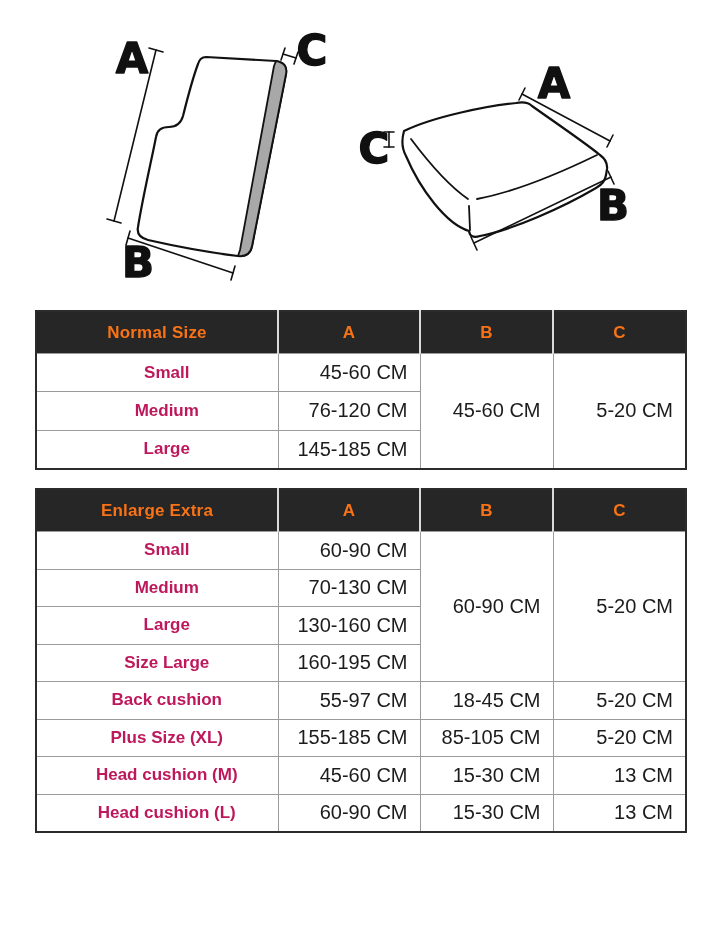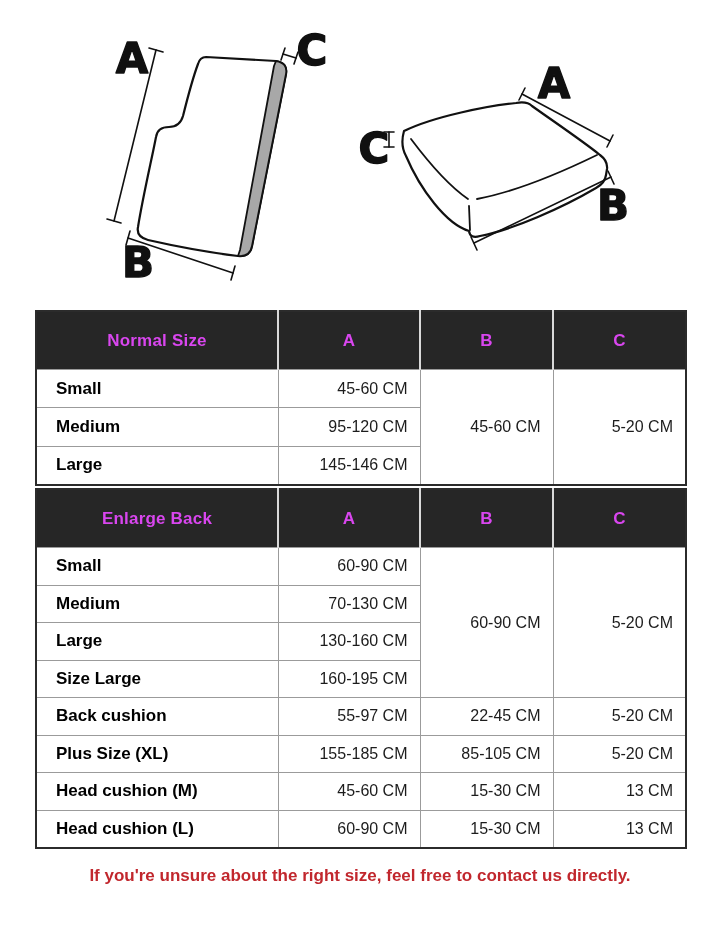--- a/index.html
+++ b/index.html
@@ -8,29 +8,29 @@
 
   svg.diagram{position:absolute;left:0;top:0;}
   .sketch-letter{font-family:"DejaVu Sans",sans-serif;font-weight:bold;font-size:42px;fill:#101010;
                  paint-order:stroke;stroke:#101010;stroke-width:1.4px;}
 
   table.size-table{position:absolute;left:35px;width:650px;border-collapse:collapse;table-layout:fixed;
                    border:2px solid #2b2b2b;}
   #normal-table{top:310px;}
   #enlarge-table{top:488px;}
 
-  .size-table th{background:#262626;color:#d946ef;font-size:17px;font-weight:bold;height:41px;
-                 padding:8px;border-left:2px solid #d9d9d9;letter-spacing:.2px;}
+  .size-table th{background:#262626;color:#f97316;font-size:17px;font-weight:bold;height:41px;
+                 padding:0;border-left:2px solid #d9d9d9;letter-spacing:.2px;}
   .size-table th:first-child{border-left:none;}
 
-  .size-table td{border:1px solid #9b9b9b;font-size:16px;color:#1c1c1c;background:#fff;padding:0;}
+  .size-table td{border:1px solid #9b9b9b;font-size:20px;color:#1c1c1c;background:#fff;padding:0;}
   #normal-table td{height:37.3px;}
   #enlarge-table td{height:36.5px;}
 
-  .size-table td.lbl{font-weight:bold;font-size:17px;text-align:left;padding-left:19px;color:#000000;}
+  .size-table td.lbl{font-weight:bold;font-size:17px;text-align:center;padding-left:19px;color:#be185d;}
   .size-table td.val{text-align:right;padding-right:12px;}
   .size-table td.merged{text-align:right;padding-right:12px;}
 
   .footer-note{position:absolute;left:0;top:866px;width:720px;text-align:center;
                font-size:17px;font-weight:bold;color:#c1272d;}
 </style>
 </head>
 <body>
 
 <div class="stage">
@@ -115,39 +115,39 @@
     </thead>
     <tbody>
       <tr>
         <td class="lbl">Small</td>
         <td class="val">45-60 CM</td>
         <td class="merged" rowspan="3">45-60 CM</td>
         <td class="merged" rowspan="3">5-20 CM</td>
       </tr>
       <tr>
         <td class="lbl">Medium</td>
-        <td class="val">95-120 CM</td>
+        <td class="val">76-120 CM</td>
       </tr>
       <tr>
         <td class="lbl">Large</td>
-        <td class="val">145-146 CM</td>
+        <td class="val">145-185 CM</td>
       </tr>
     </tbody>
   </table>
 
   <table class="size-table" id="enlarge-table">
     <colgroup>
         <col style="width:242px">
         <col style="width:142px">
         <col style="width:133px">
         <col style="width:133px">
       </colgroup>
     <thead>
       <tr>
-        <th>Enlarge Back</th>
+        <th>Enlarge Extra</th>
         <th>A</th>
         <th>B</th>
         <th>C</th>
       </tr>
     </thead>
     <tbody>
       <tr>
         <td class="lbl">Small</td>
         <td class="val">60-90 CM</td>
         <td class="merged" rowspan="4">60-90 CM</td>
@@ -161,21 +161,21 @@
         <td class="lbl">Large</td>
         <td class="val">130-160 CM</td>
       </tr>
       <tr>
         <td class="lbl">Size Large</td>
         <td class="val">160-195 CM</td>
       </tr>
       <tr>
         <td class="lbl">Back cushion</td>
         <td class="val">55-97 CM</td>
-        <td class="val">22-45 CM</td>
+        <td class="val">18-45 CM</td>
         <td class="val">5-20 CM</td>
       </tr>
       <tr>
         <td class="lbl">Plus Size (XL)</td>
         <td class="val">155-185 CM</td>
         <td class="val">85-105 CM</td>
         <td class="val">5-20 CM</td>
       </tr>
       <tr>
         <td class="lbl">Head cushion (M)</td>
@@ -185,15 +185,14 @@
       </tr>
       <tr>
         <td class="lbl">Head cushion (L)</td>
         <td class="val">60-90 CM</td>
         <td class="val">15-30 CM</td>
         <td class="val">13 CM</td>
       </tr>
     </tbody>
   </table>
 
-  <div class="footer-note">If you're unsure about the right size, feel free to contact us directly.</div>
 
 </div>
 
 </body></html>

